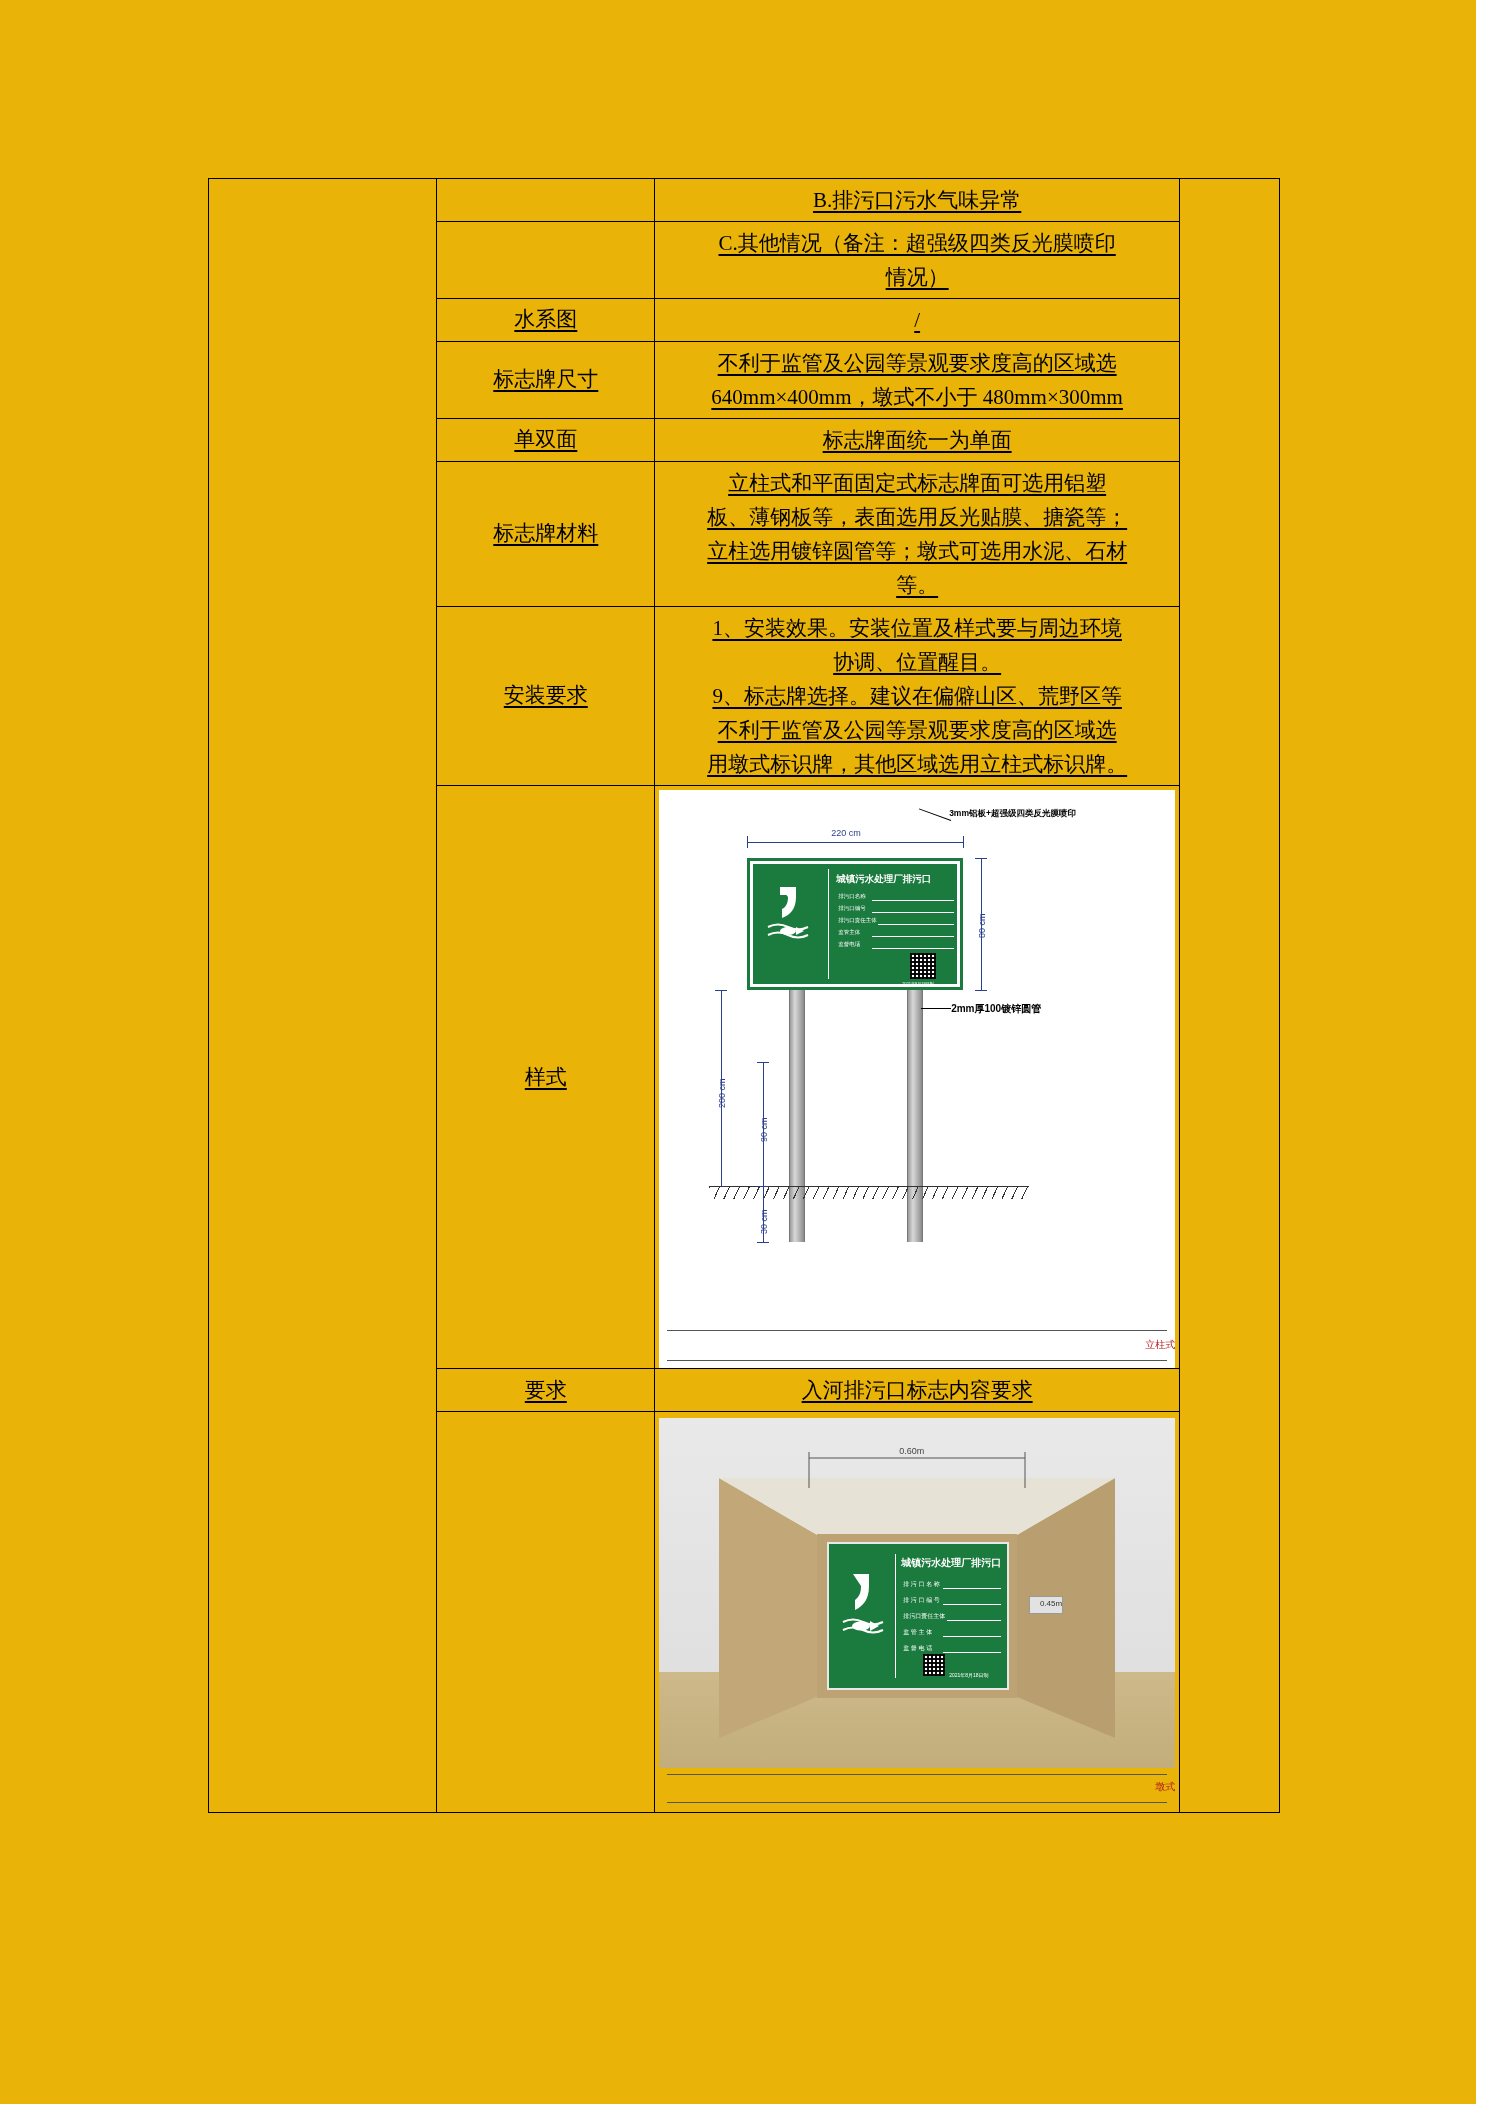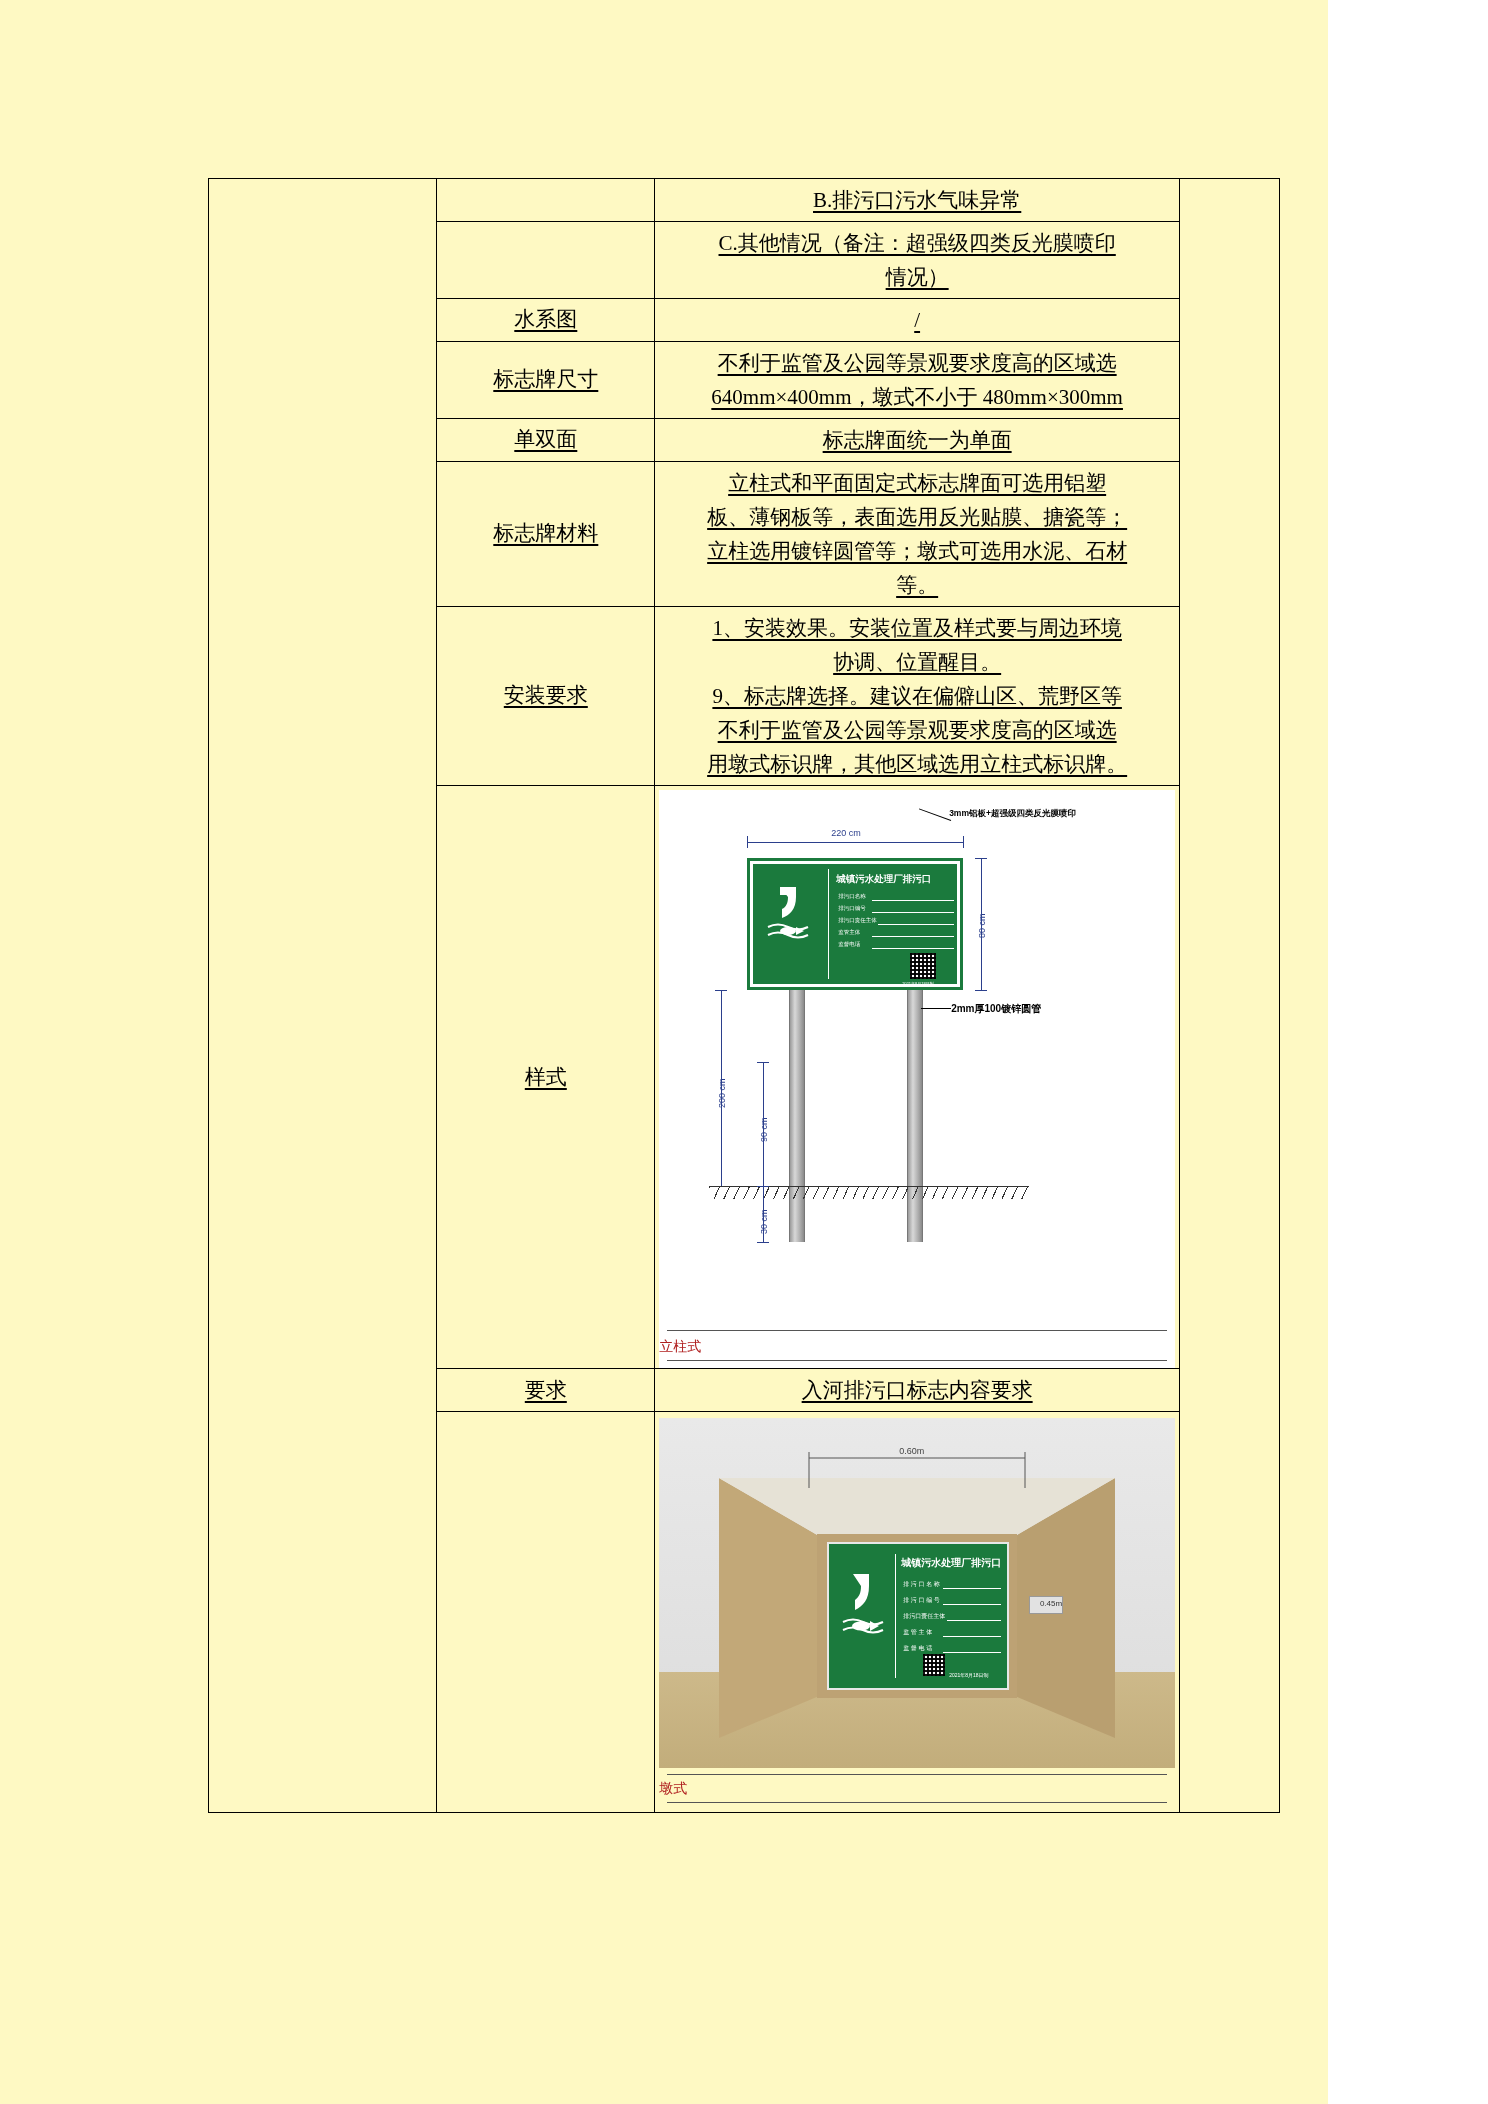--- a/index.html
+++ b/index.html
@@ -10,23 +10,23 @@
   body {
     width: 1488px;
     height: 2104px;
     font-family: "Liberation Serif", "DejaVu Serif", serif;
     color: #000;
     position: relative;
   }
   .page {
     position: absolute;
     left: 0; top: 0;
-    width: 1328px;
+    width: 1476px;
     height: 2104px;
-    background: #fef9c3;
+    background: #eab308;
     text-decoration: underline;
   }
   .doc-table {
     position: absolute;
     left: 208px;
     top: 178px;
     width: 1072px;
     border-collapse: collapse;
     table-layout: fixed;
   }
@@ -132,23 +132,23 @@
     position: absolute;
     border-top: 1px solid #333;
   }
   .hatch {
     position: absolute;
     background: repeating-linear-gradient(115deg, #333 0 1px, transparent 1px 9px);
   }
   .fig-caption {
     position: absolute;
     width: 100%;
-    text-align: left;
-    font-family: "Liberation Sans", sans-serif;
-    font-size: 14px;
+    text-align: right;
+    font-family: "Liberation Sans", sans-serif;
+    font-size: 10px;
     color: #b02020;
   }
   .fig-rule {
     position: absolute;
     height: 1px;
     background: #555;
   }
 
   
   .sign-title {

